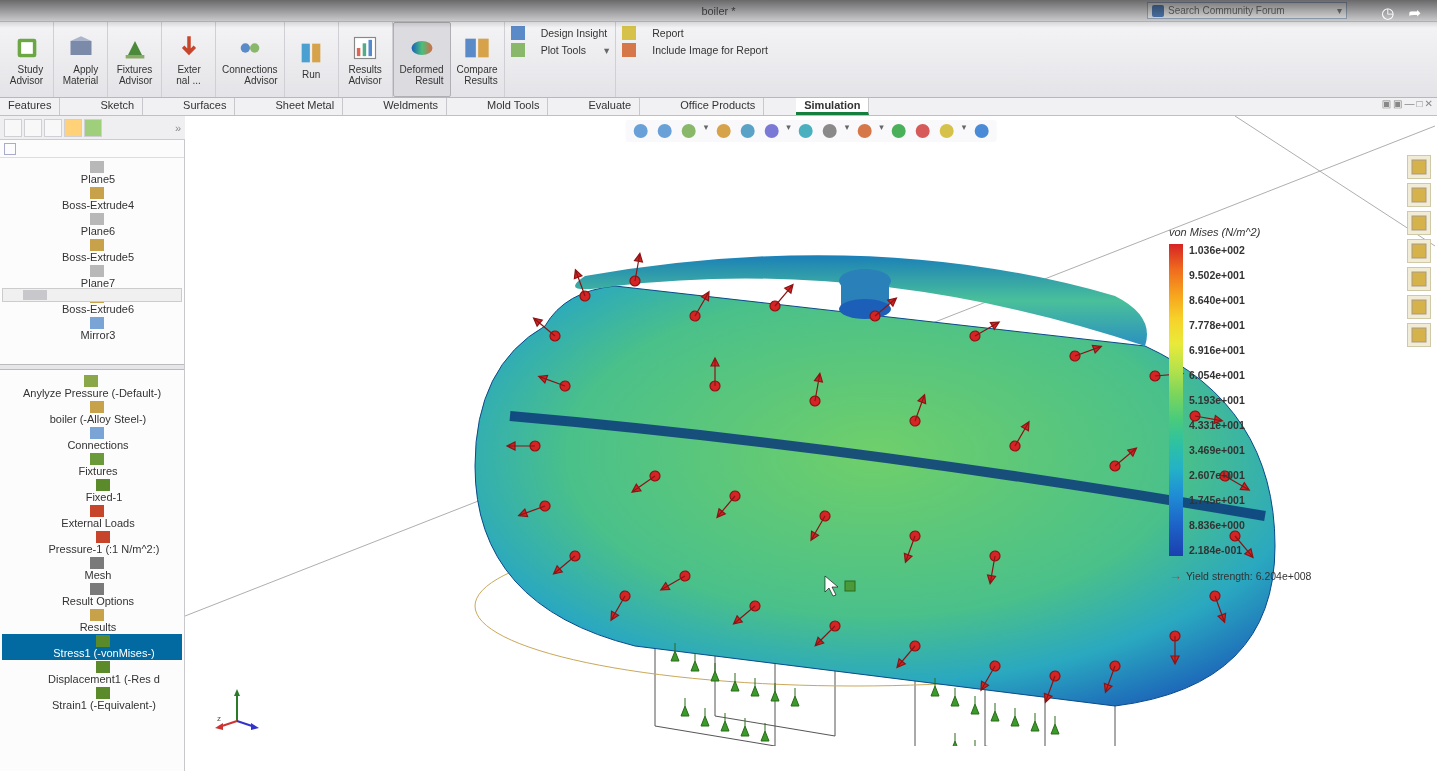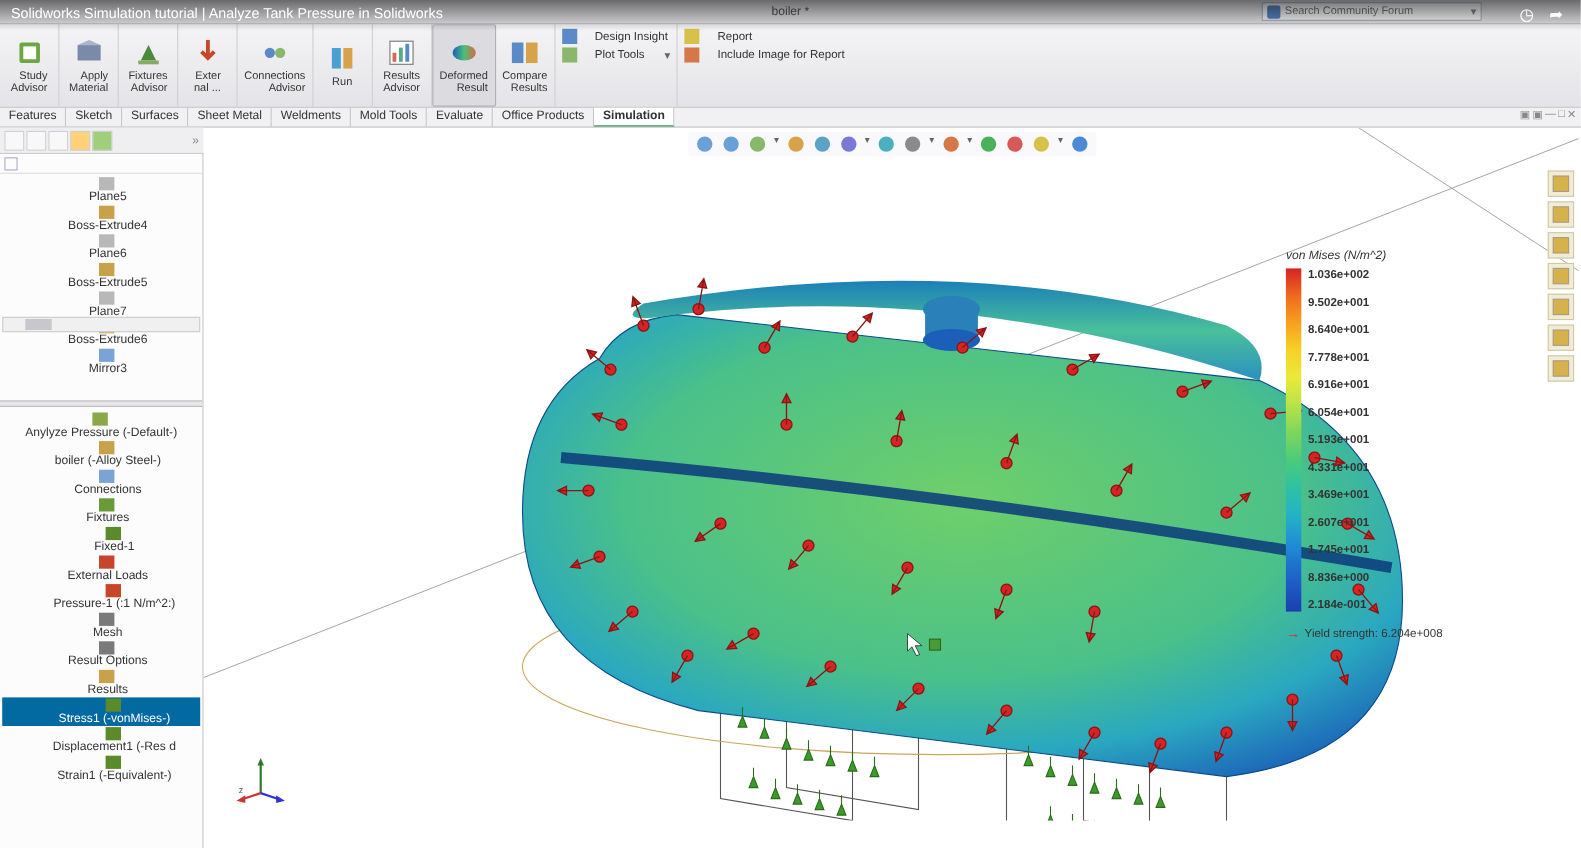--- a/index.html
+++ b/index.html
@@ -26,21 +26,21 @@
   .ribbon-ico { width:28px; height:28px; margin-bottom:2px; display:flex; align-items:center; justify-content:center; }
   .ribbon-lbl { font-size:10px; text-align:right; line-height:11px; color:#333; }
   .ribbon-group.active { background:#dcdce0; border:1px solid #b0b0b4; border-radius:2px;}
   .ribbon-mini { display:flex; flex-direction:column; gap:3px; padding:4px 6px; }
   .ribbon-mini-row { display:flex; align-items:center; gap:16px; font-size:10.5px; color:#333;}
   .ribbon-mini-row .mi { width:14px;height:14px;}
 
   
   .ftabs { position:absolute; top:98px; left:0; right:0; height:18px; background:#f1f1f3; border-bottom:1px solid #c0c0c4; display:flex; font-size:11px; z-index:40;}
   .ftab { padding:1px 8px; border-right:1px solid #c8c8cc; color:#333; cursor:pointer;}
-  .ftab.active { background:#fff; font-weight:bold; border-bottom:1px solid #15803d;}
+  .ftab.active { background:#fff; font-weight:bold; border-bottom:3px solid #15803d;}
   .ftabs .spacer{flex:1;}
   .ftabs .winbtns { display:flex; gap:2px; padding-right:4px; color:#888; font-size:10px;}
 
   
   .minibar { position:absolute; top:116px; left:0; width:185px; height:24px; background:#efeff2; border-bottom:1px solid #ccc; display:flex; align-items:center; padding:0 4px; gap:2px; z-index:40;}
   .minibar .ti { width:18px;height:18px;border:1px solid #d0d0d4;background:#f8f8f8;}
   .minibar .ti.a{background:#ffd27a;}
   .minibar .ti.b{background:#9fcf7a;}
 
   
@@ -92,21 +92,20 @@
 <div class="titlebar">
   <div class="doc">boiler *</div>
   <div class="searchbox">
     <div class="mag"></div>
     <span>Search Community Forum</span>
     <span style="margin-left:auto;color:#888;">▾</span>
   </div>
 </div>
 
 <div class="yt-overlay">
-  <span>Solidworks Simulation tutorial | Analyze Tank Pressure in Solidworks</span>
   <div class="spacer"></div>
   <div class="yt-icons">
     <span>◷</span>
     <span>➦</span>
   </div>
 </div>
 
 <div class="ribbon">
   <div class="ribbon-group big">
     <div class="ribbon-ico">
@@ -223,21 +222,21 @@
         <svg class="mi" viewBox="0 0 14 14">
           <rect width="14" height="14" fill="#d6774a"></rect>
         </svg>
         <span>Include Image for Report</span>
       </div>
   </div>
 </div>
 
 <div class="ftabs">
 
-  <div id="ftabs-host" style="display:flex;">
+  <div id="ftabs-host" style="display:flex;gap:32px;">
       <div class="ftab">Features</div>
       <div class="ftab">Sketch</div>
       <div class="ftab">Surfaces</div>
       <div class="ftab">Sheet Metal</div>
       <div class="ftab">Weldments</div>
       <div class="ftab">Mold Tools</div>
       <div class="ftab">Evaluate</div>
       <div class="ftab">Office Products</div>
       <div class="ftab active">Simulation</div>
     </div>

